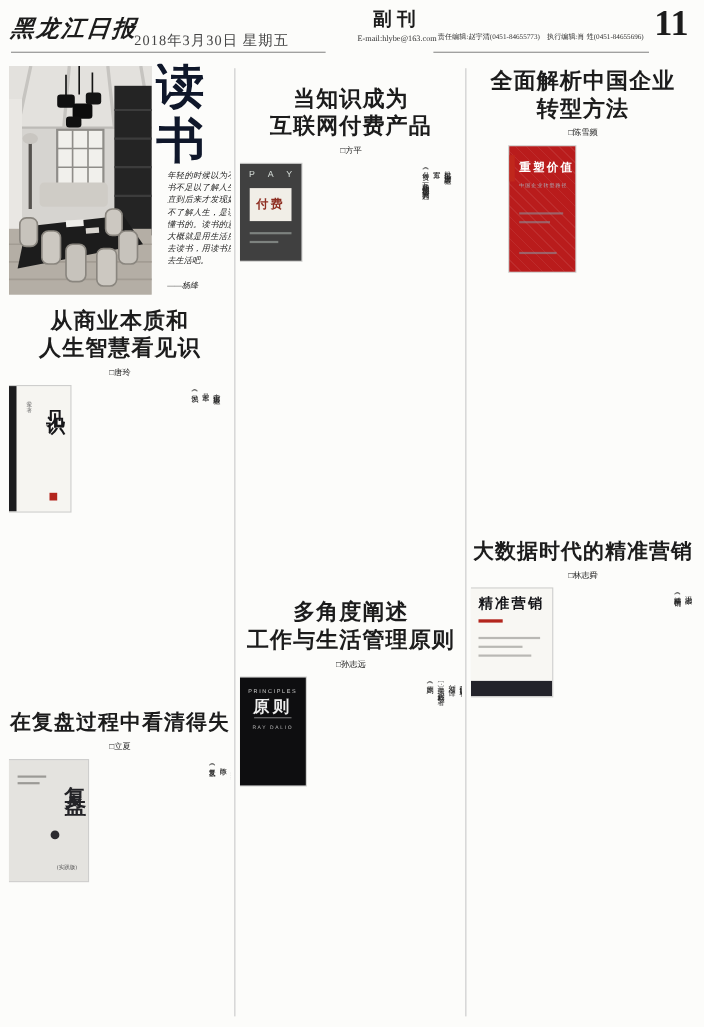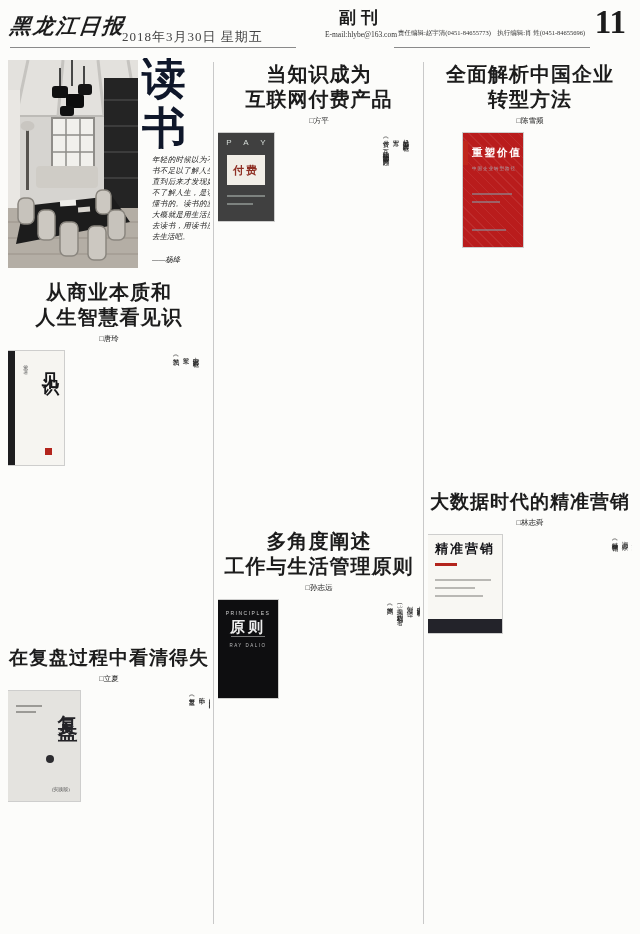--- a/index.html
+++ b/index.html
@@ -195,21 +195,21 @@
 陈中
 《复盘》</div>
       </div>
     </div>
   </article>
 </section>
 
 <section class="col col2">
 
   <article>
-    <h2 class="headline" style="margin-top:4px"><span>当知识成为</span><br><span>互联网付费产品</span></h2>
+    <h2 class="headline" style="margin-top:20px"><span>当知识成为</span><br><span>互联网付费产品</span></h2>
     <div class="byline">□方平</div>
     <div class="body h-c">
       <div class="bookblock">
         <div class="cover cov-fufei">
           <div class="pay">P A Y</div>
           <div class="fbox">
               <span>付费</span>
             </div>
           <div class="ln" style="top:62px"></div>
           <div class="ln" style="top:70px;width:26px"></div>

